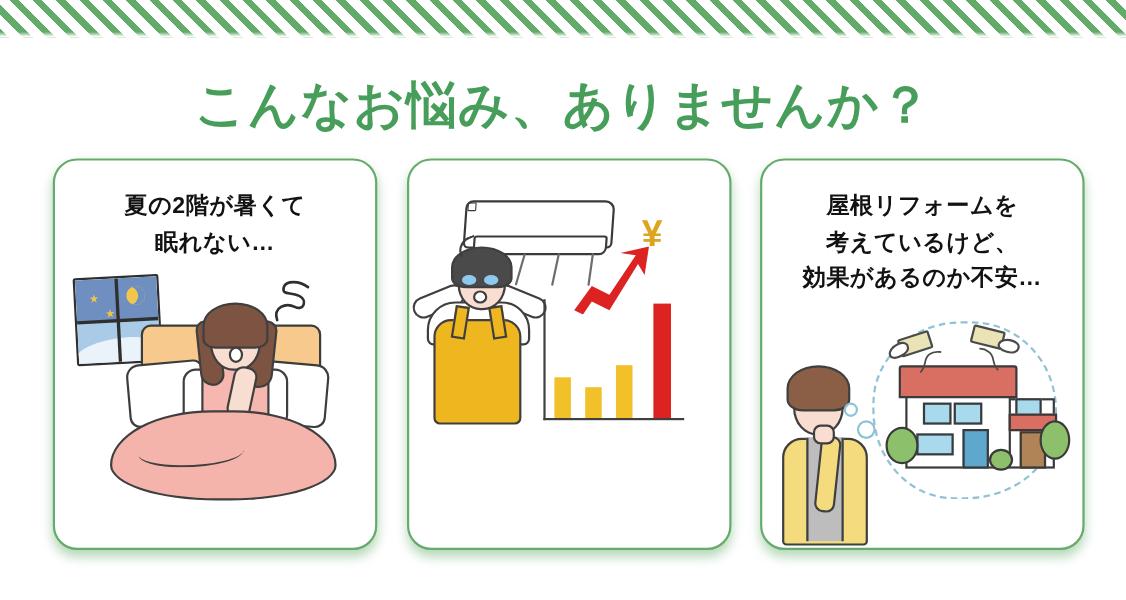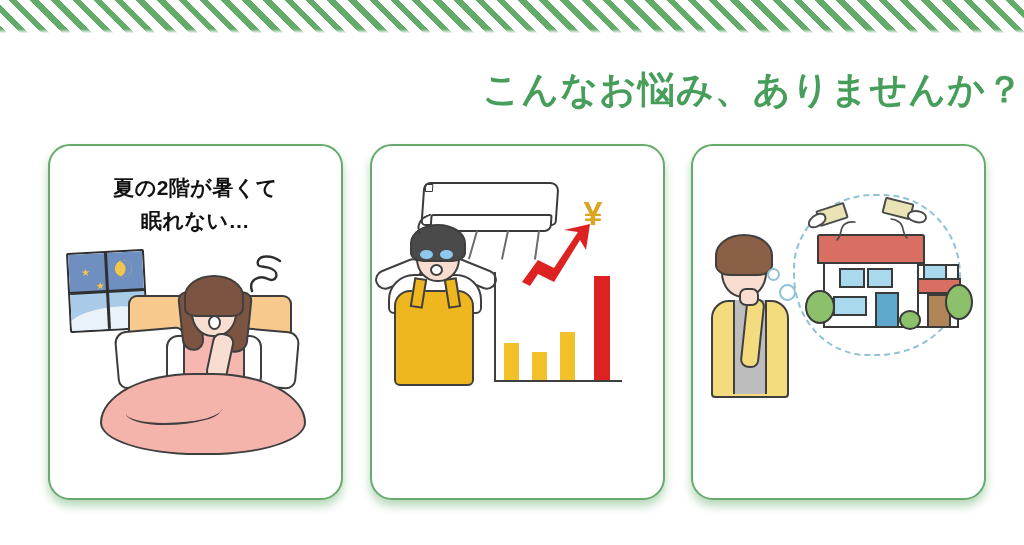--- a/index.html
+++ b/index.html
@@ -39,23 +39,23 @@
     height: 5px;
     background: linear-gradient(to bottom, rgba(255,255,255,0), #ffffff 85%);
   }
 
   
   .page-title {
     position: absolute;
     top: 68px;
     left: 0;
     width: 1024px;
-    text-align: right;
+    text-align: center;
     color: #479e5a;
-    font-size: 37px;
+    font-size: 46px;
     font-weight: bold;
     letter-spacing: 1px;
     line-height: 1.2;
     white-space: nowrap;
   }
 
   
   .cards {
     position: absolute;
     top: 144px;
@@ -629,20 +629,23 @@
 
       <svg class="ill c2-arrow" viewBox="0 0 74 62">
         <path d="M2 58 L18 36 L34 44 L58 8 L44 6 L70 0 L66 26 L60 16 L34 58 L18 50 L10 62 Z" fill="#dd2222"></path>
       </svg>
 
       <div class="ill c2-yen">¥</div>
     </div>
   </div>
 
   <div class="card">
+    <div class="card-text">屋根リフォームを
+考えているけど、
+効果があるのか不安…</div>
     <div class="card-illustration">
 
       <div class="ill c3-body"></div>
       <div class="ill c3-shirt"></div>
       <div class="ill c3-head">
         <div class="c3-brow" style="left:7px; top:15px; transform:rotate(10deg);"></div>
         <div class="c3-brow" style="left:22px; top:15px; transform:rotate(-10deg);"></div>
         <div class="c3-eye" style="left:8px; top:24px;"></div>
         <div class="c3-eye" style="left:23px; top:24px;"></div>
       </div>

